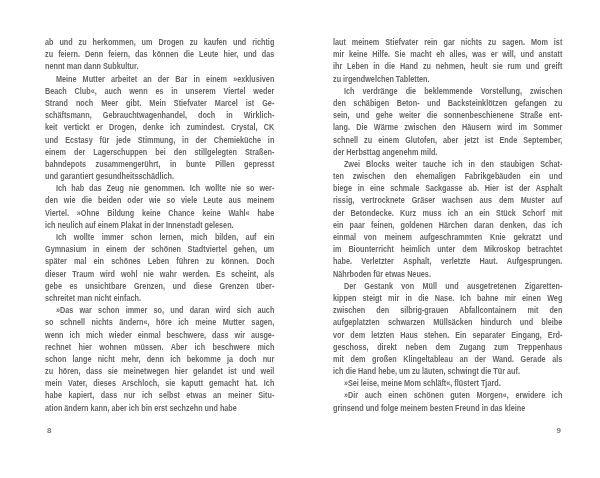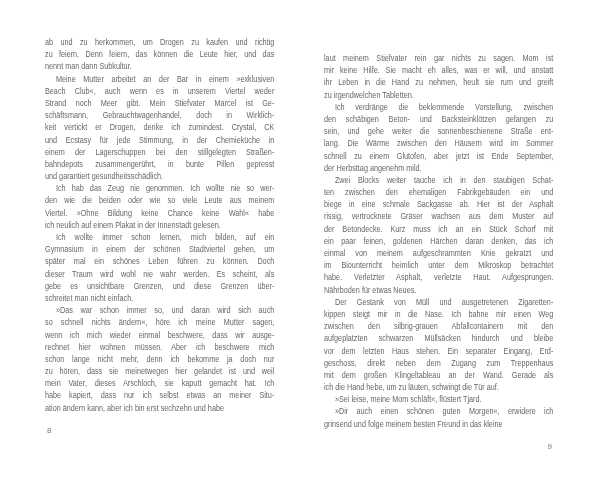--- a/index.html
+++ b/index.html
@@ -7,27 +7,28 @@
     padding: 0;
     background: #ffffff;
   }
   .spread {
     position: relative;
     width: 600px;
     height: 478px;
     background: #ffffff;
     overflow: hidden;
     font-family: "Liberation Sans", "DejaVu Sans", sans-serif;
+    font-weight: bold;
   }
   .page {
     position: absolute;
     top: 36px;
   }
   .page-left  { left: 45px;  width: 231px; }
-  .page-right { left: 324px; width: 228px; margin-top: 16px; }
+  .page-right { left: 333px; width: 228px; }
   .textblock { width: 231px; }
   .line {
     width: 294px;                 
     transform: scaleX(0.78);      
     transform-origin: 0 0;
     height: 12.2px;
     line-height: 12.2px;
     font-size: 9.3px;
     color: #666666;
     text-align: justify;

